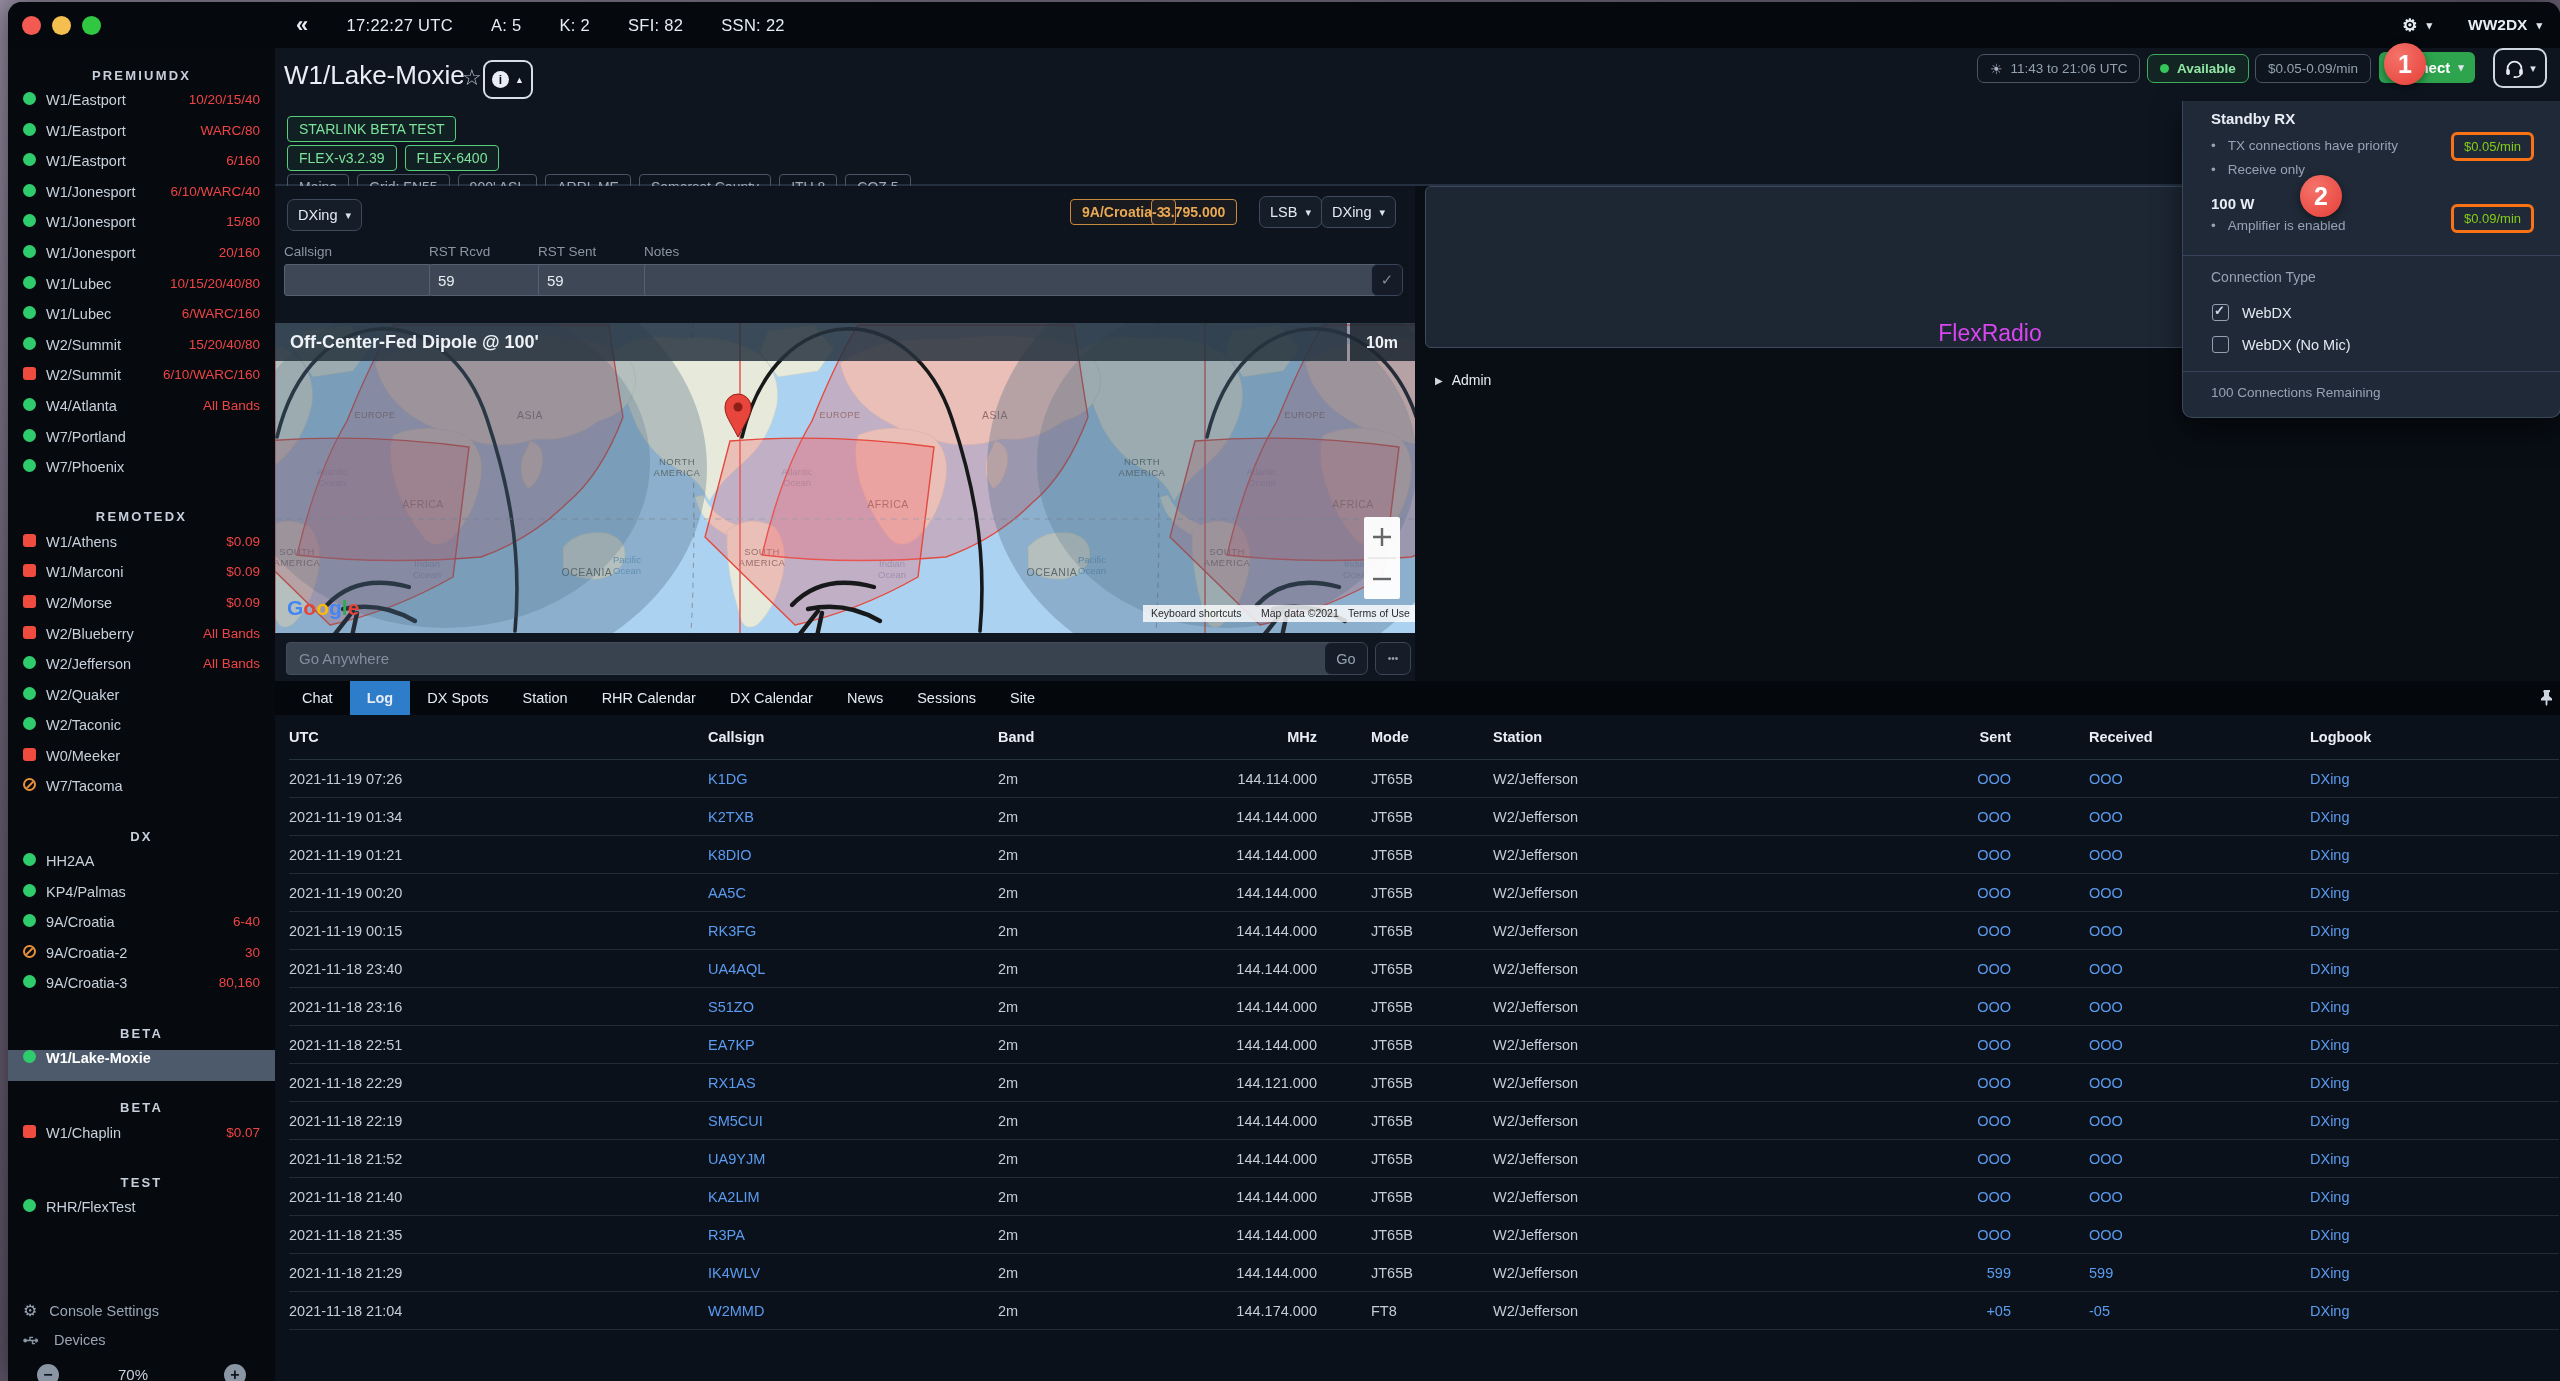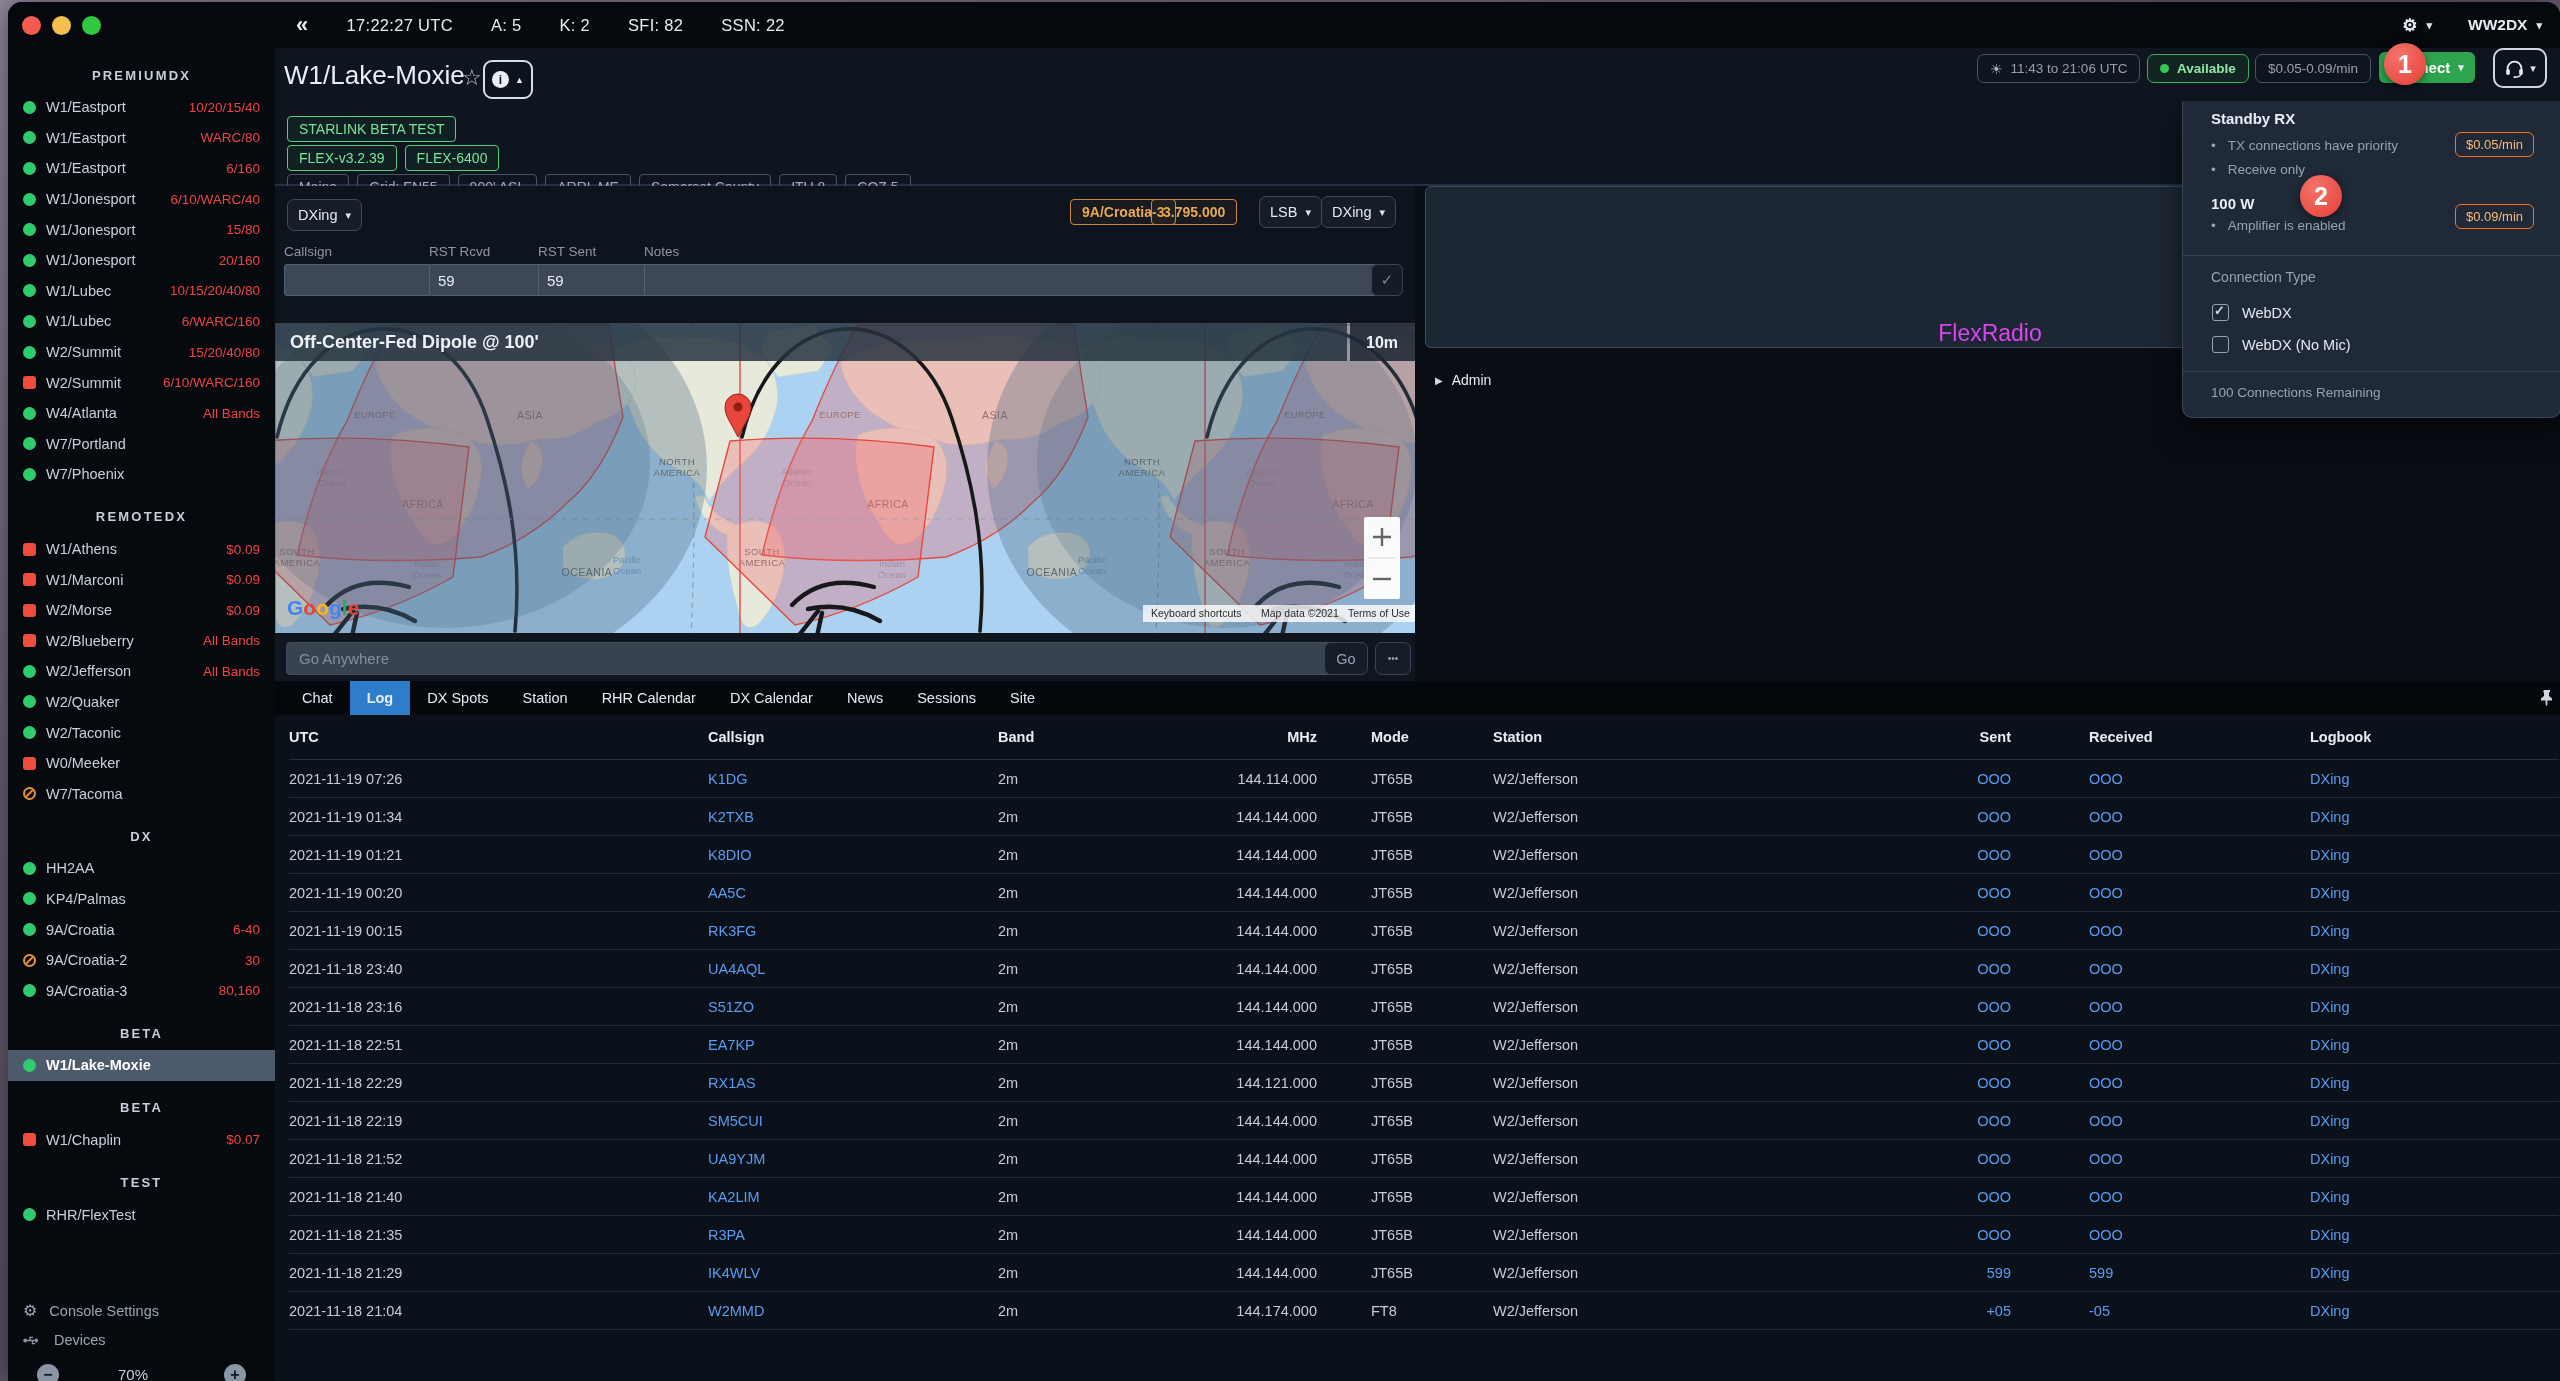--- a/index.html
+++ b/index.html
@@ -17,21 +17,21 @@
            font-size:16.5px;font-weight:500;letter-spacing:.3px}
   .tb-left .chev{font-size:22px;font-weight:700}
   .tb-right{position:absolute;right:18px;top:0;height:46px;display:flex;align-items:center;gap:36px}
   .tb-right .grp{display:flex;align-items:center;gap:9px;font-size:15.5px;font-weight:600}
   .caret{font-size:11px;line-height:1;color:#dfe5ec}
   .gear{font-size:17px}
   
   .sidebar{position:absolute;left:0;top:46px;width:267px;height:1333px;background:#060a0f;color:#c7d0db}
   .side-title{height:34px;margin-top:10px;display:flex;align-items:center;justify-content:center;
               color:#c6cfdb;font-size:13px;font-weight:700;letter-spacing:2.2px}
-  .side-item{height:30.6px;display:flex;align-items:center;padding:0 15px;cursor:default}
+  .side-item{height:30.6px;display:flex;align-items:flex-start;padding:0 15px;cursor:default}
   .side-item .st{width:13px;height:13px;margin-right:10px;flex:none}
   .st.green{border-radius:50%;background:#2fcc6e}
   .st.red{border-radius:3px;background:#ef4b3e}
   .st.blocked{border-radius:50%;border:2.5px solid #e8913a;width:9px;height:9px;position:relative;overflow:hidden}
   .st.blocked::after{content:"";position:absolute;left:-2px;top:3.2px;width:14px;height:2.4px;background:#e8913a;transform:rotate(-45deg)}
   .side-item .nm{flex:1;font-size:14.5px;color:#c7d0db;white-space:nowrap}
   .side-item .rt{font-size:13.5px;color:#ef4444;white-space:nowrap}
   .side-item.active{background:#4d5a6b}
   .side-item.active .nm{color:#fff;font-weight:700}
   .fitem{position:absolute;display:flex;align-items:center;gap:12px;color:#9aa5b4;font-size:14.5px}
@@ -94,21 +94,21 @@
   .lnk{color:#5b9bf0}
   th.c3,td.c3{text-align:right;padding-right:54px}
   th.c6,td.c6{text-align:right}
   th.c7,td.c7{padding-left:78px}
   
   .menu{position:absolute;left:2174px;top:99px;width:377px;height:316px;background:#1f2937;border:1px solid #3a4759;
         border-top:none;border-radius:0 0 10px 10px;box-shadow:0 14px 30px rgba(0,0,0,.55);z-index:50}
   .mttl{position:absolute;left:28px;font-size:15px;font-weight:700;color:#e9eef6}
   .bul{position:absolute;left:28px;display:flex;gap:12px;color:#97a3b4;font-size:13.5px;white-space:nowrap}
   .prc{position:absolute;right:26px;height:23px;display:flex;align-items:center;padding:0 10px;
-       border:1px solid #f97316;border-radius:6px;color:#fdba74;font-size:13px}
+       border:3px solid #f97316;border-radius:6px;color:#84cc16;font-size:13px}
   .mdiv{position:absolute;left:0;right:0;border:0;border-top:1px solid #36435a;margin:0}
   .sect{position:absolute;left:28px;font-size:14px;color:#97a3b4}
   .opt{position:absolute;left:29px;display:flex;align-items:center;gap:13px;color:#e3e9f1;font-size:14.5px}
   .cb{width:15px;height:15px;border:1.5px solid #93a0b2;border-radius:3px;position:relative;flex:none}
   .cb.checked::after{content:"✓";position:absolute;left:1px;top:-2px;color:#cdd8e6;font-size:13px;font-weight:700}
   .rem{position:absolute;left:28px;color:#97a3b4;font-size:13.5px}
   
   .ann{position:absolute;width:42px;height:42px;border-radius:50%;color:#fff;font-weight:700;font-size:25px;
        display:flex;align-items:center;justify-content:center;z-index:60;
        background:radial-gradient(circle at 35% 30%,#f4736a,#e63f38);box-shadow:0 3px 8px rgba(0,0,0,.45)}

